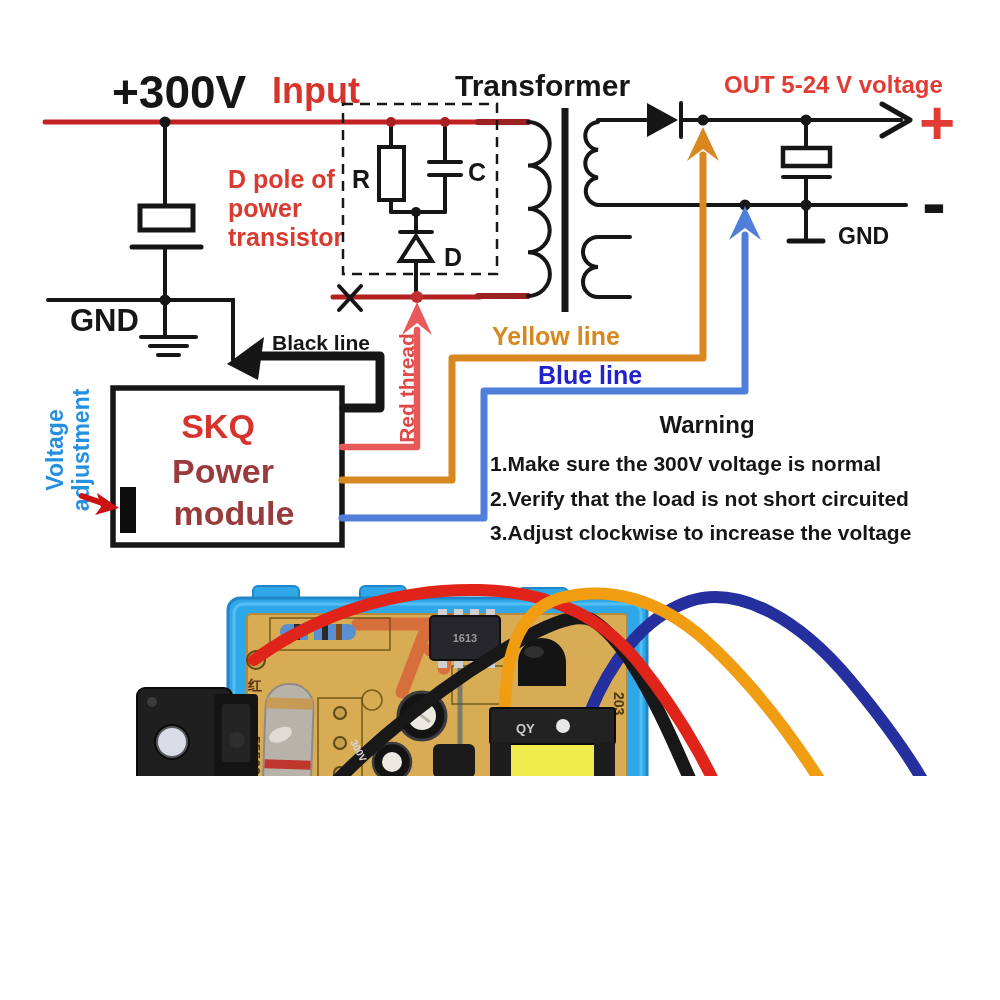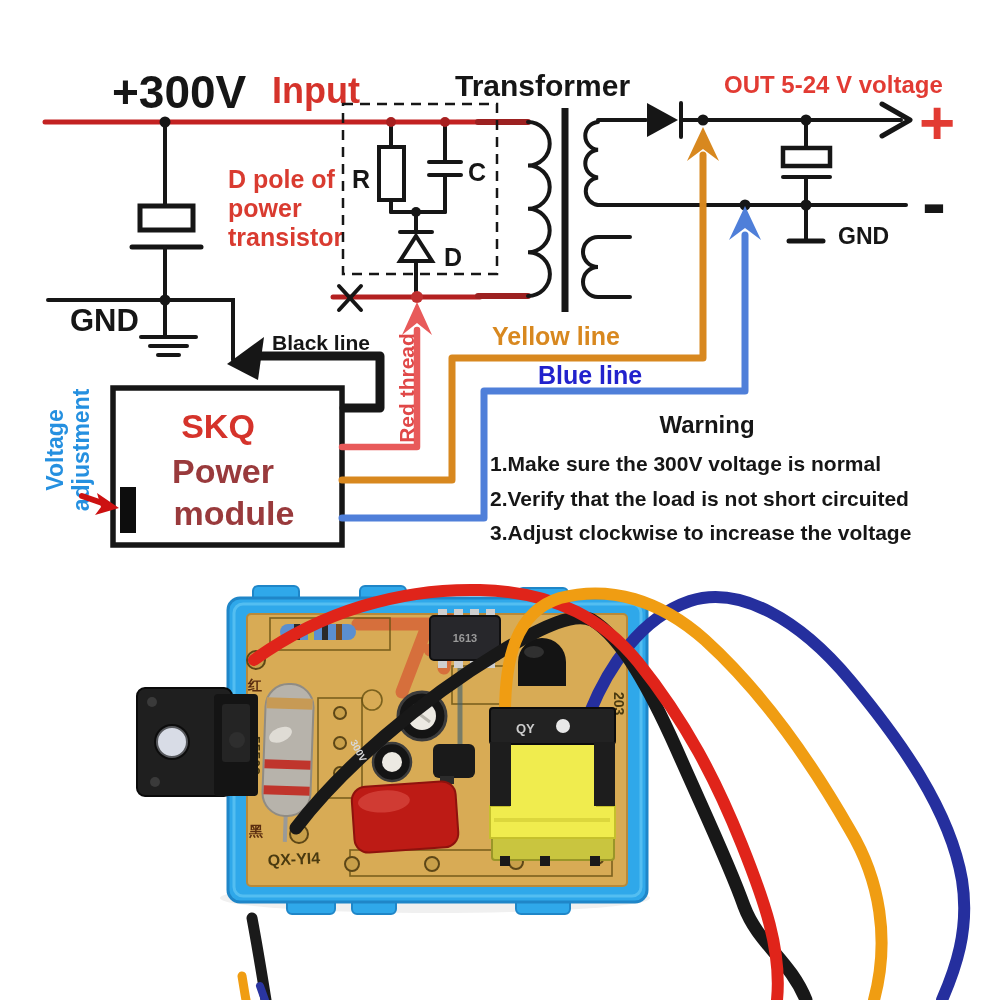--- a/index.html
+++ b/index.html
@@ -1,16 +1,16 @@
 <!DOCTYPE html>
 <html><head>
 <meta charset="utf-8">
 <style>
   html,body{margin:0;padding:0;background:#ffffff;}
-  #stage{position:relative;width:1000px;height:1000px;background:#ffffff;overflow:hidden;}
+  #stage{position:relative;width:1000px;height:776px;background:#ffffff;overflow:hidden;}
   svg{display:block;}
   .t{font-family:"Liberation Sans",sans-serif;font-weight:bold;fill:#161616;}
   .t-input-v{font-size:46px;}
   .t-input{font-size:36px;fill:#d5332b;}
   .t-transformer{font-size:30px;}
   .t-out{font-size:24px;fill:#e23b33;}
   .t-plus{font-size:62px;fill:#e23b33;}
   .t-minus{font-size:72px;}
   .t-dpole{font-size:25px;fill:#d93b30;}
   .t-rcd{font-size:25px;}

